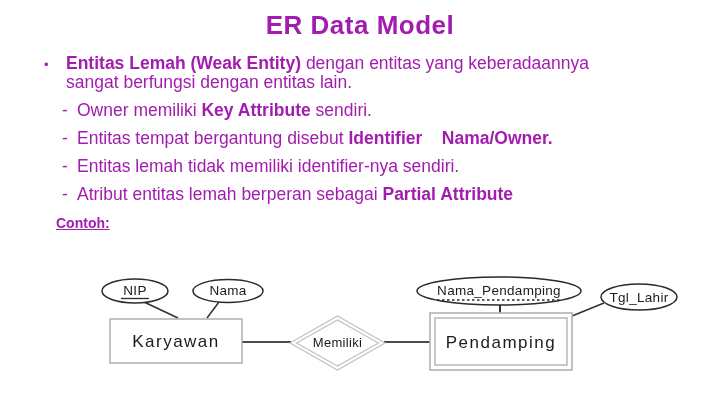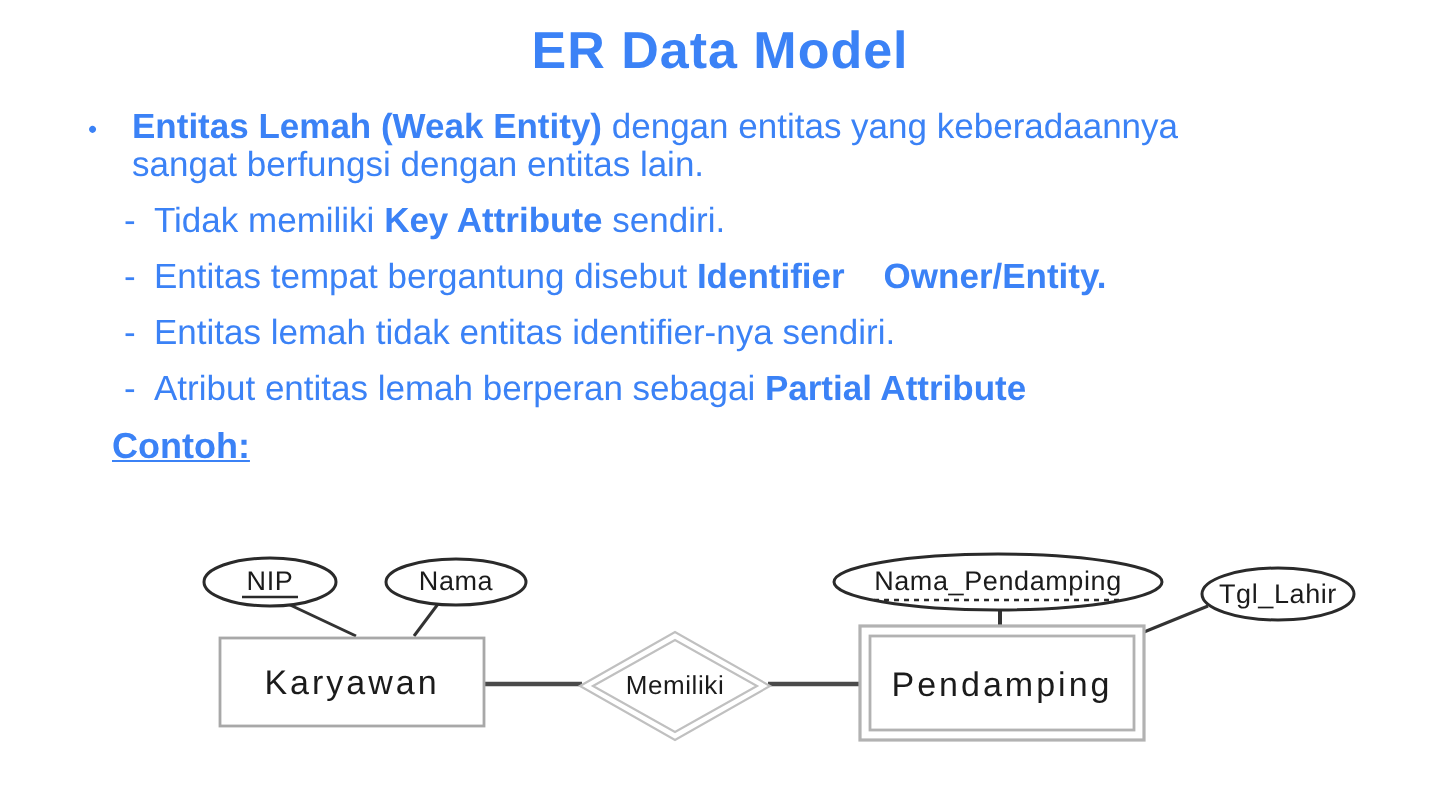--- a/index.html
+++ b/index.html
@@ -1,32 +1,32 @@
 <!DOCTYPE html>
 <html><head>
 <meta charset="utf-8">
 <style>
   html,body { margin:0; padding:0; background:#e8e8e8; }
   .slide {
     position:relative; width:720px; height:405px; background:#ffffff;
-    font-family:"Liberation Sans", sans-serif; color:#3b82f6; overflow:hidden;
+    font-family:"Liberation Sans", sans-serif; color:#a21caf; overflow:hidden;
   }
   .title {
     position:absolute; top:9px; left:0; width:720px; text-align:center;
     font-size:26px; font-weight:bold; line-height:32px; letter-spacing:0.5px;
   }
   .content { position:absolute; left:44px; top:54px; width:650px; }
   .bullet-item { display:flex; font-size:17.5px; line-height:19px; }
   .bullet-marker { width:22px; flex:0 0 22px; font-size:13px; line-height:19px; padding-top:1px; }
   .dash-item { display:flex; margin:9px 0 0 18px; font-size:17.5px; line-height:19px; }
   .dash-marker { width:15px; flex:0 0 15px; }
   .rich { flex:1 1 auto; white-space:pre-wrap; }
   .rich .b { font-weight:bold; }
   .contoh {
-    margin-top:9px; margin-left:12px; font-size:18px; font-weight:bold;
+    margin-top:9px; margin-left:12px; font-size:14px; font-weight:bold;
     text-decoration:underline; line-height:20px; width:max-content;
   }
   svg.diagram { position:absolute; left:0; top:260px; display:block; }
   svg.diagram text {
     font-family:"Liberation Sans", sans-serif; fill:#1b1b1b;
   }
   .entity-label { font-size:17px; letter-spacing:1.5px; }
   .attr-label { font-size:13.5px; letter-spacing:0.3px; }
   .rel-label { font-size:13px; letter-spacing:0.3px; }
 </style>
@@ -39,31 +39,31 @@
 
   <div class="content">
 
     <div class="bullet-item">
       <span class="bullet-marker">•</span>
       <div class="rich"><span class="b">Entitas Lemah (Weak Entity) </span><span>dengan entitas yang keberadaannya</span><br><span>sangat berfungsi dengan entitas lain.</span></div>
     </div>
 
     <div class="dash-item">
       <span class="dash-marker">-</span>
-      <div class="rich"><span>Tidak memiliki </span><span class="b">Key Attribute</span><span> sendiri.</span></div>
+      <div class="rich"><span>Owner memiliki </span><span class="b">Key Attribute</span><span> sendiri.</span></div>
     </div>
 
     <div class="dash-item">
       <span class="dash-marker">-</span>
-      <div class="rich"><span>Entitas tempat bergantung disebut </span><span class="b">Identifier</span><span>&nbsp;&nbsp;&nbsp;&nbsp;</span><span class="b">Owner/Entity.</span></div>
+      <div class="rich"><span>Entitas tempat bergantung disebut </span><span class="b">Identifier</span><span>&nbsp;&nbsp;&nbsp;&nbsp;</span><span class="b">Nama/Owner.</span></div>
     </div>
 
     <div class="dash-item">
       <span class="dash-marker">-</span>
-      <div class="rich"><span>Entitas lemah tidak entitas identifier-nya sendiri.</span></div>
+      <div class="rich"><span>Entitas lemah tidak memiliki identifier-nya sendiri.</span></div>
     </div>
 
     <div class="dash-item">
       <span class="dash-marker">-</span>
       <div class="rich"><span>Atribut entitas lemah berperan sebagai </span><span class="b">Partial Attribute</span><br></div>
     </div>
 
     <div class="contoh">Contoh:</div>
   </div>
 

